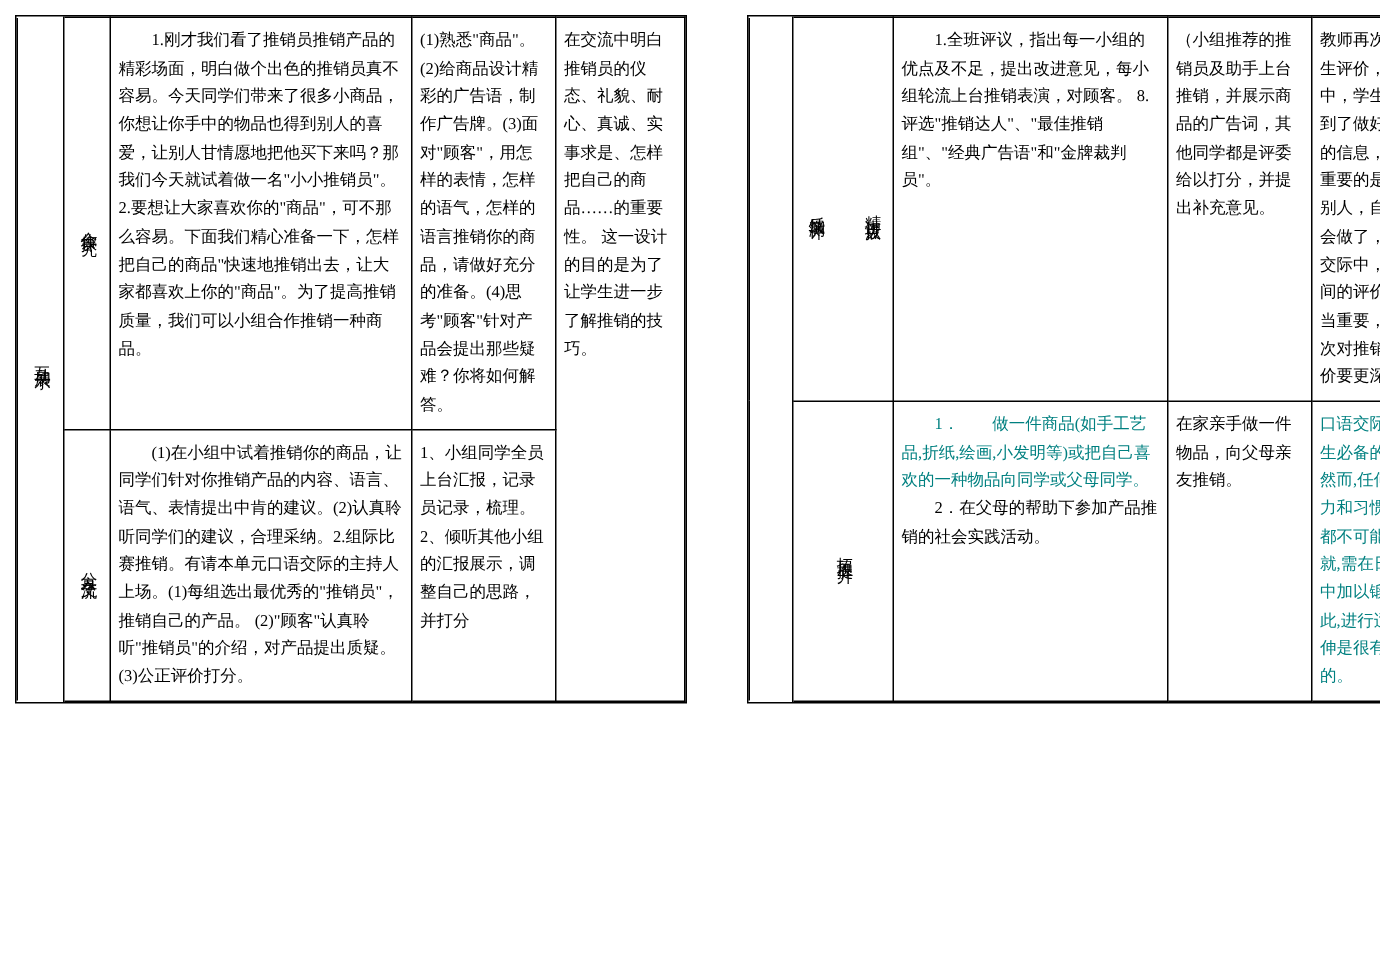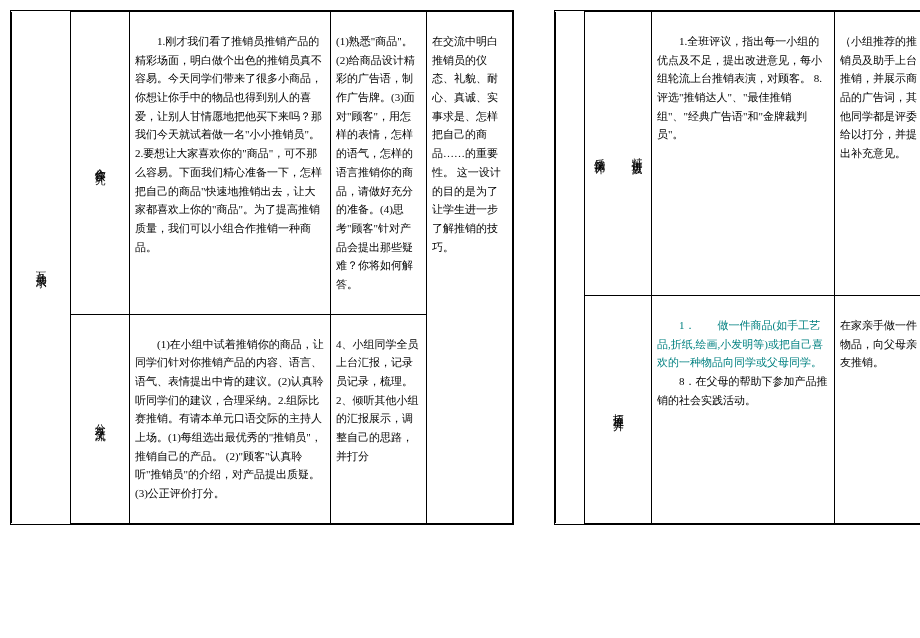--- a/index.html
+++ b/index.html
@@ -14,21 +14,21 @@
   }
   .page {
     border: 1px solid #000;
     flex-shrink: 0;
   }
   table {
     border-collapse: collapse;
   }
   td {
     border: 1px solid #000;
-    padding: 20px 5px;
+    padding: 6px 5px;
     vertical-align: top;
     line-height: 1.7;
   }
   .vertical {
     writing-mode: vertical-rl;
     text-orientation: upright;
     text-align: center;
     vertical-align: middle;
     letter-spacing: 2px;
     width: 18px;
@@ -78,21 +78,21 @@
   </tr>
   <tr>
     <td class="vertical col2">
       <span>分享交流</span>
     </td>
     <td class="col3">
       <div class="indent">(1)在小组中试着推销你的商品，让同学们针对你推销产品的内容、语言、语气、表情提出中肯的建议。(2)认真聆听同学们的建议，合理采纳。2.组际比赛推销。有请本单元口语交际的主持人上场。(1)每组选出最优秀的"推销员"，推销自己的产品。
 (2)"顾客"认真聆听"推销员"的介绍，对产品提出质疑。(3)公正评价打分。</div>
     </td>
     <td class="col4">
-      <span>4、小组同学全员上台汇报，记录员记录，梳理。
+      <span>1、小组同学全员上台汇报，记录员记录，梳理。
 2、倾听其他小组的汇报展示，调整自己的思路，并打分</span>
     </td>
   </tr>
 </tbody>
     </table>
 </div>
 
 <div class="page">
 <table>
   <tbody>
@@ -112,21 +112,21 @@
     <td class="p2col5 topcell">
       <span>教师再次引导学生评价，在评价中，学生不但得到了做好推销员的信息，而且更重要的是会评价别人，自己也就会做了，在口语交际中，学生之间的评价交际相当重要，而且这次对推销员的评价要更深度。</span>
     </td>
   </tr>
   <tr>
     <td class="vertical p2col2">
       <span>拓展提升</span>
     </td>
     <td class="p2col3">
       <div class="teal indent">1．　　做一件商品(如手工艺品,折纸,绘画,小发明等)或把自己喜欢的一种物品向同学或父母同学。</div>
-      <div class="indent">8．在父母的帮助下参加产品推销的社会实践活动。</div>
+      <div class="indent">2．在父母的帮助下参加产品推销的社会实践活动。</div>
     </td>
     <td class="p2col4">
       <span>在家亲手做一件物品，向父母亲友推销。</span>
     </td>
     <td class="p2col5">
       <span class="teal">口语交际是小学生必备的基本功,然而,任何一种能力和习惯的形成都不可能一蹴而就,需在日常生活中加以锻炼,因此,进行适当的延伸是很有必要的。</span>
     </td>
   </tr>
 </tbody>
     </table>

